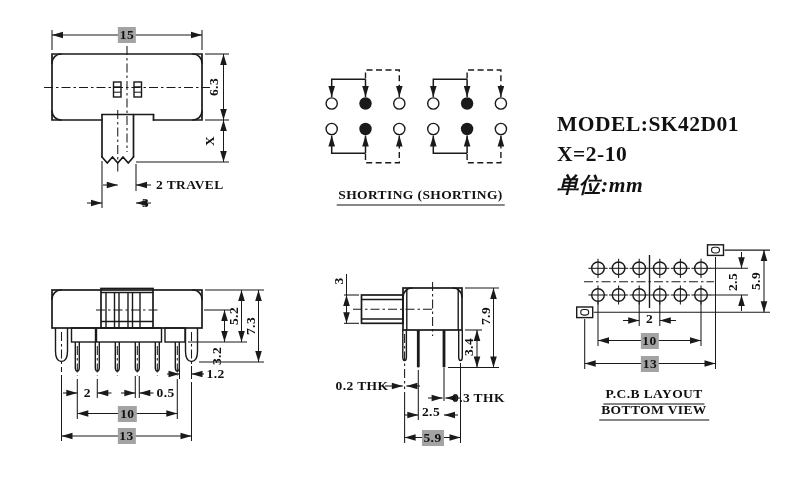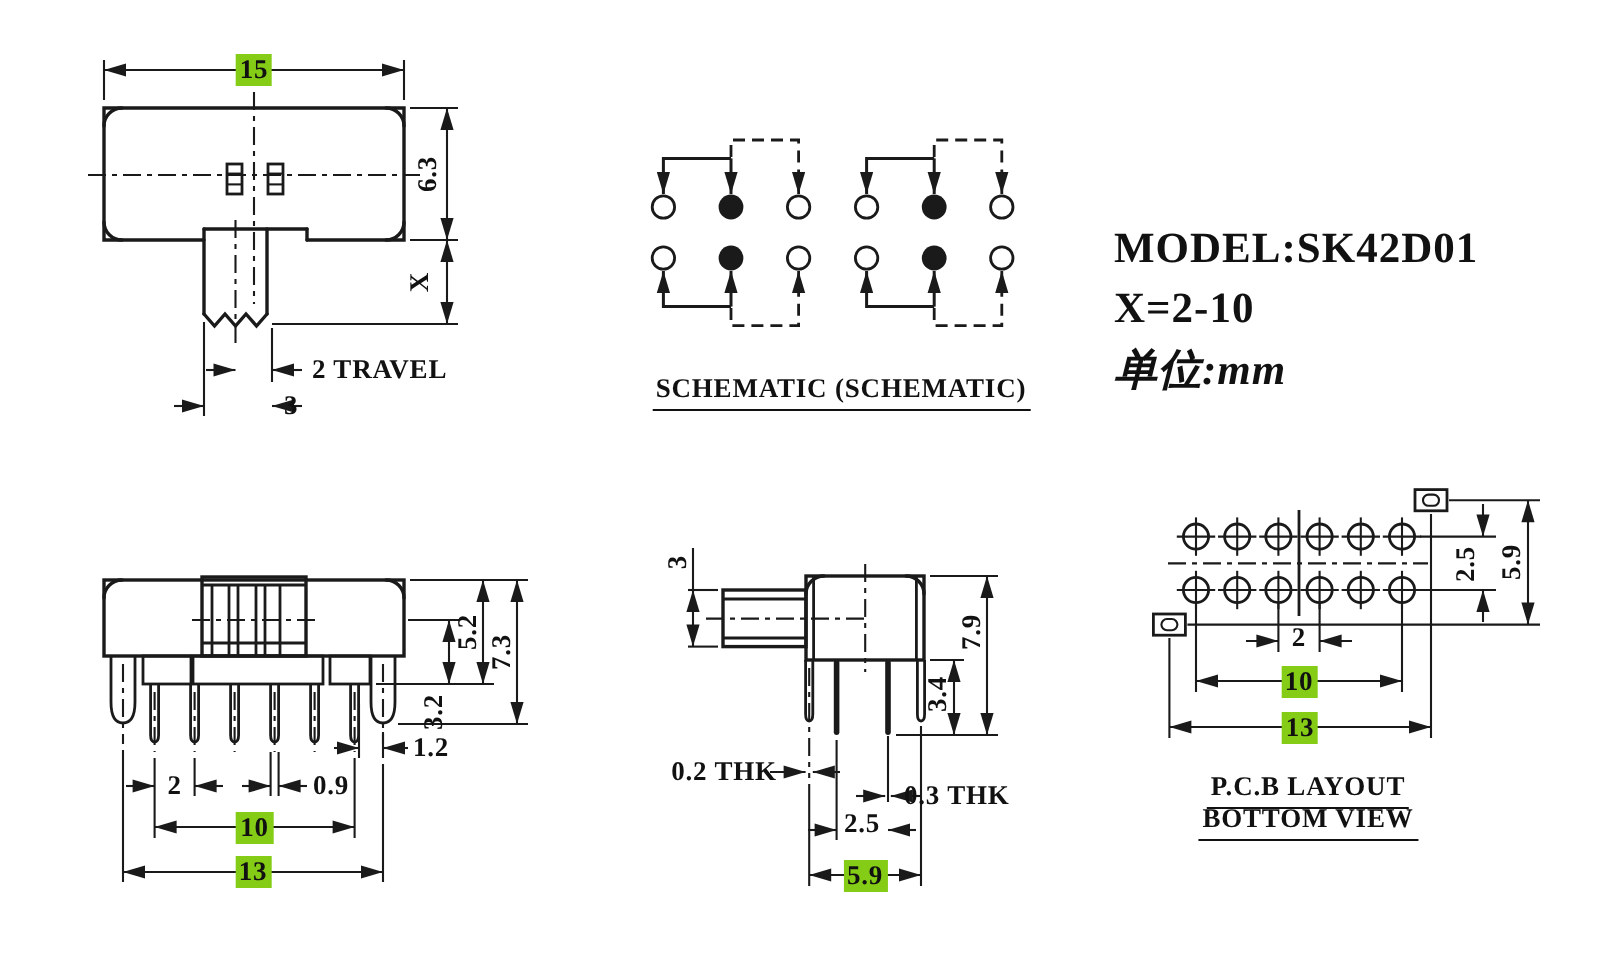--- a/index.html
+++ b/index.html
@@ -8,21 +8,21 @@
   svg{position:absolute;left:0;top:0;}
   .o{stroke:#1a1a1a;stroke-width:1.7;fill:none;stroke-linecap:round;}
   .o2{stroke:#1a1a1a;stroke-width:1.4;fill:none;}
   .d{stroke:#1a1a1a;stroke-width:1.05;fill:none;}
   .cl{stroke:#1a1a1a;stroke-width:1.05;fill:none;stroke-dasharray:9 3 2.5 3;}
   .sc{stroke:#1a1a1a;stroke-width:1.5;fill:none;}
   .dash{stroke:#1a1a1a;stroke-width:1.4;fill:none;stroke-dasharray:6 3.5;}
   .fl{fill:#1a1a1a;stroke:none;}
   .lbl{position:absolute;font:bold 13.5px "Liberation Serif",serif;color:#111;
        white-space:nowrap;transform:translate(-50%,-50%);letter-spacing:.4px;}
-  .bg{background:#84cc16;padding:0 2px;}
+  .bg{background:#a3a3a3;padding:0 2px;}
   .rot{transform:translate(-50%,-50%) rotate(-90deg);}
   .la{transform:translate(0,-50%);}
   .title-line{position:absolute;font:600 21.5px "Liberation Serif",serif;color:#111;
        white-space:nowrap;letter-spacing:.5px;}
   .cap{position:absolute;transform:translate(-50%,-50%);font:bold 13.5px "Liberation Serif",serif;
        color:#111;border-bottom:1.7px solid #111;padding:0 2px 2px;white-space:nowrap;letter-spacing:.4px;}
 </style>
 </head>
 <body>
 
@@ -271,32 +271,32 @@
     <line class="d" x1="584.7" y1="363.5" x2="715.5" y2="363.5" marker-start="url(#ah)" marker-end="url(#ah)"></line>
   </g>
 </svg>
 
 <span class="lbl bg" style="left:127px;top:35px;">15</span>
 <span class="lbl rot" style="left:214px;top:87px;">6.3</span>
 <span class="lbl rot" style="left:210px;top:141px;">X</span>
 <span class="lbl la" style="left:156px;top:185px;">2 TRAVEL</span>
 <span class="lbl la" style="left:142px;top:202.5px;">3</span>
 
-<span class="cap" style="left:420.5px;top:196px;">SCHEMATIC (SCHEMATIC)</span>
+<span class="cap" style="left:420.5px;top:196px;">SHORTING (SHORTING)</span>
 
 <span class="title-line" style="left:557px;top:112px;">MODEL:SK42D01</span>
 <span class="title-line" style="left:557px;top:142px;">X=2-10</span>
 <span class="title-line" style="left:557px;top:170px;font-style:italic;">单位:mm</span>
 
 <span class="lbl rot" style="left:234px;top:316px;">5.2</span>
 <span class="lbl rot" style="left:251px;top:326px;">7.3</span>
 <span class="lbl rot" style="left:217px;top:356px;">3.2</span>
 <span class="lbl la" style="left:206.5px;top:374px;">1.2</span>
 <span class="lbl" style="left:87.3px;top:392.5px;">2</span>
-<span class="lbl la" style="left:156.5px;top:392.5px;">0.9</span>
+<span class="lbl la" style="left:156.5px;top:392.5px;">0.5</span>
 <span class="lbl bg" style="left:127.3px;top:413.5px;">10</span>
 <span class="lbl bg" style="left:126.5px;top:436px;">13</span>
 
 <span class="lbl rot" style="left:339px;top:281px;">3</span>
 <span class="lbl rot" style="left:486px;top:316px;">7.9</span>
 <span class="lbl rot" style="left:469px;top:347px;">3.4</span>
 <span class="lbl" style="left:362px;top:386px;">0.2 THK</span>
 <span class="lbl la" style="left:452px;top:398px;">0.3 THK</span>
 <span class="lbl" style="left:431px;top:412px;">2.5</span>
 <span class="lbl bg" style="left:432.5px;top:437.5px;">5.9</span>

